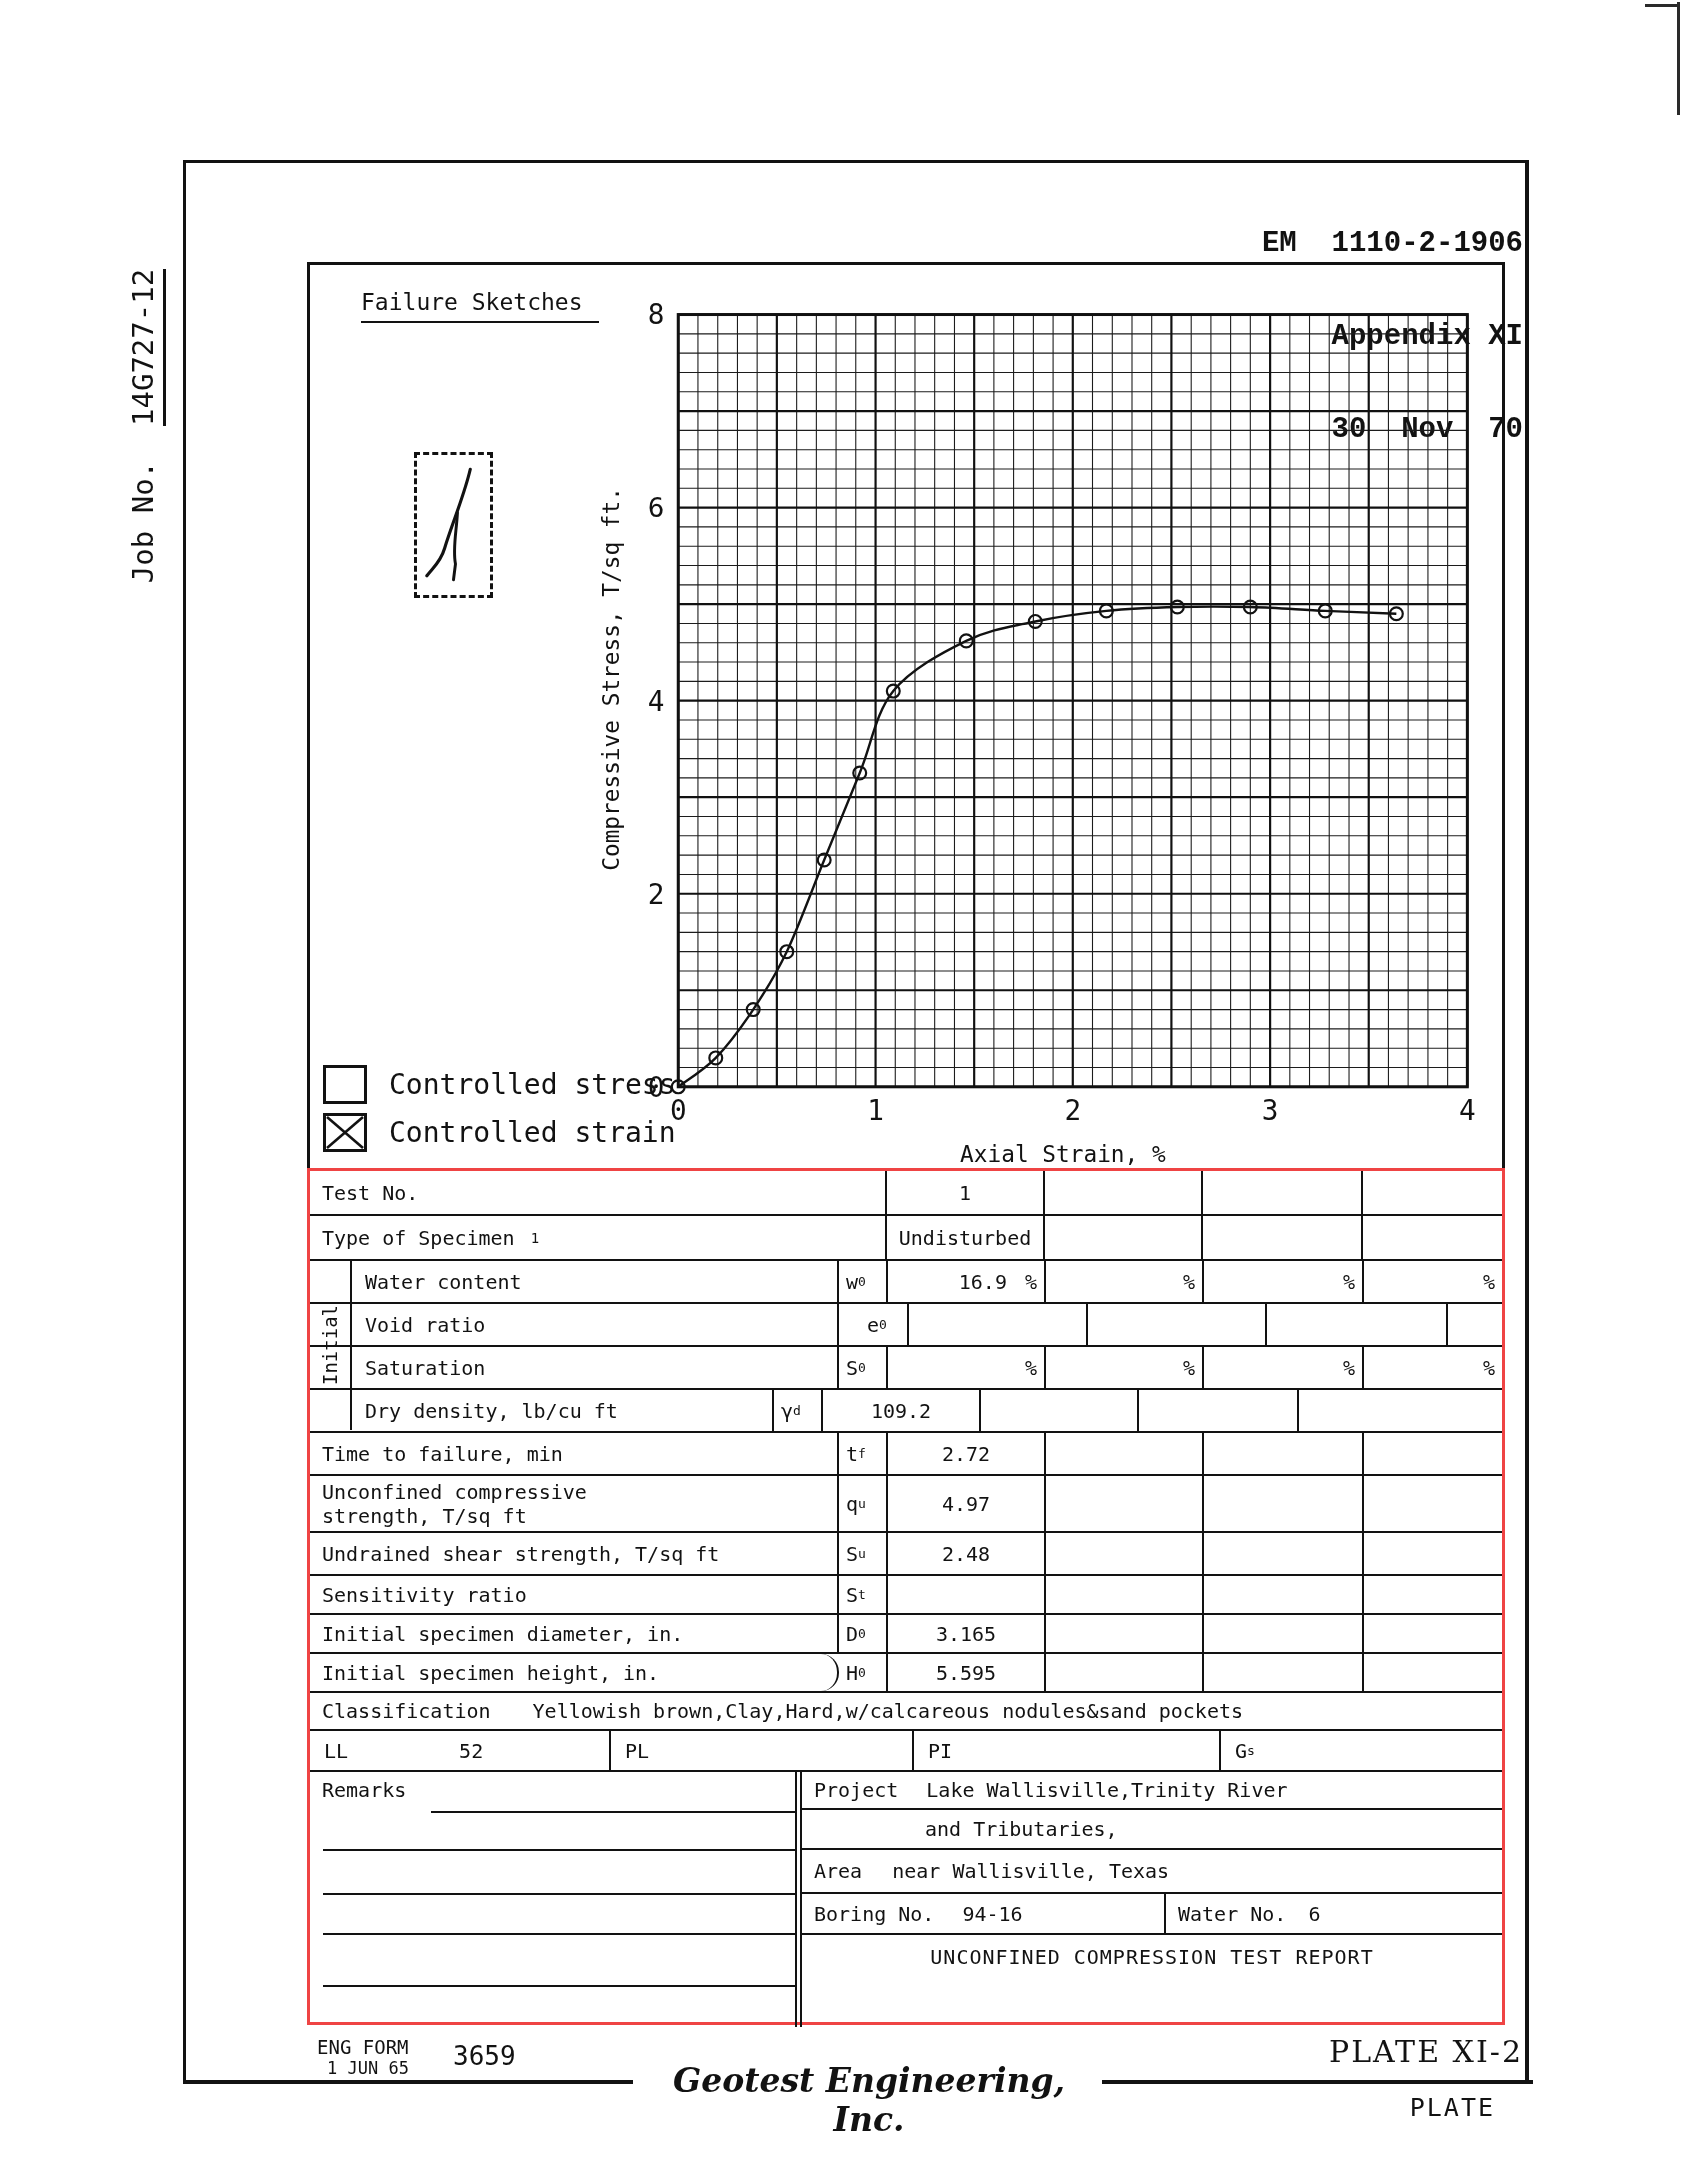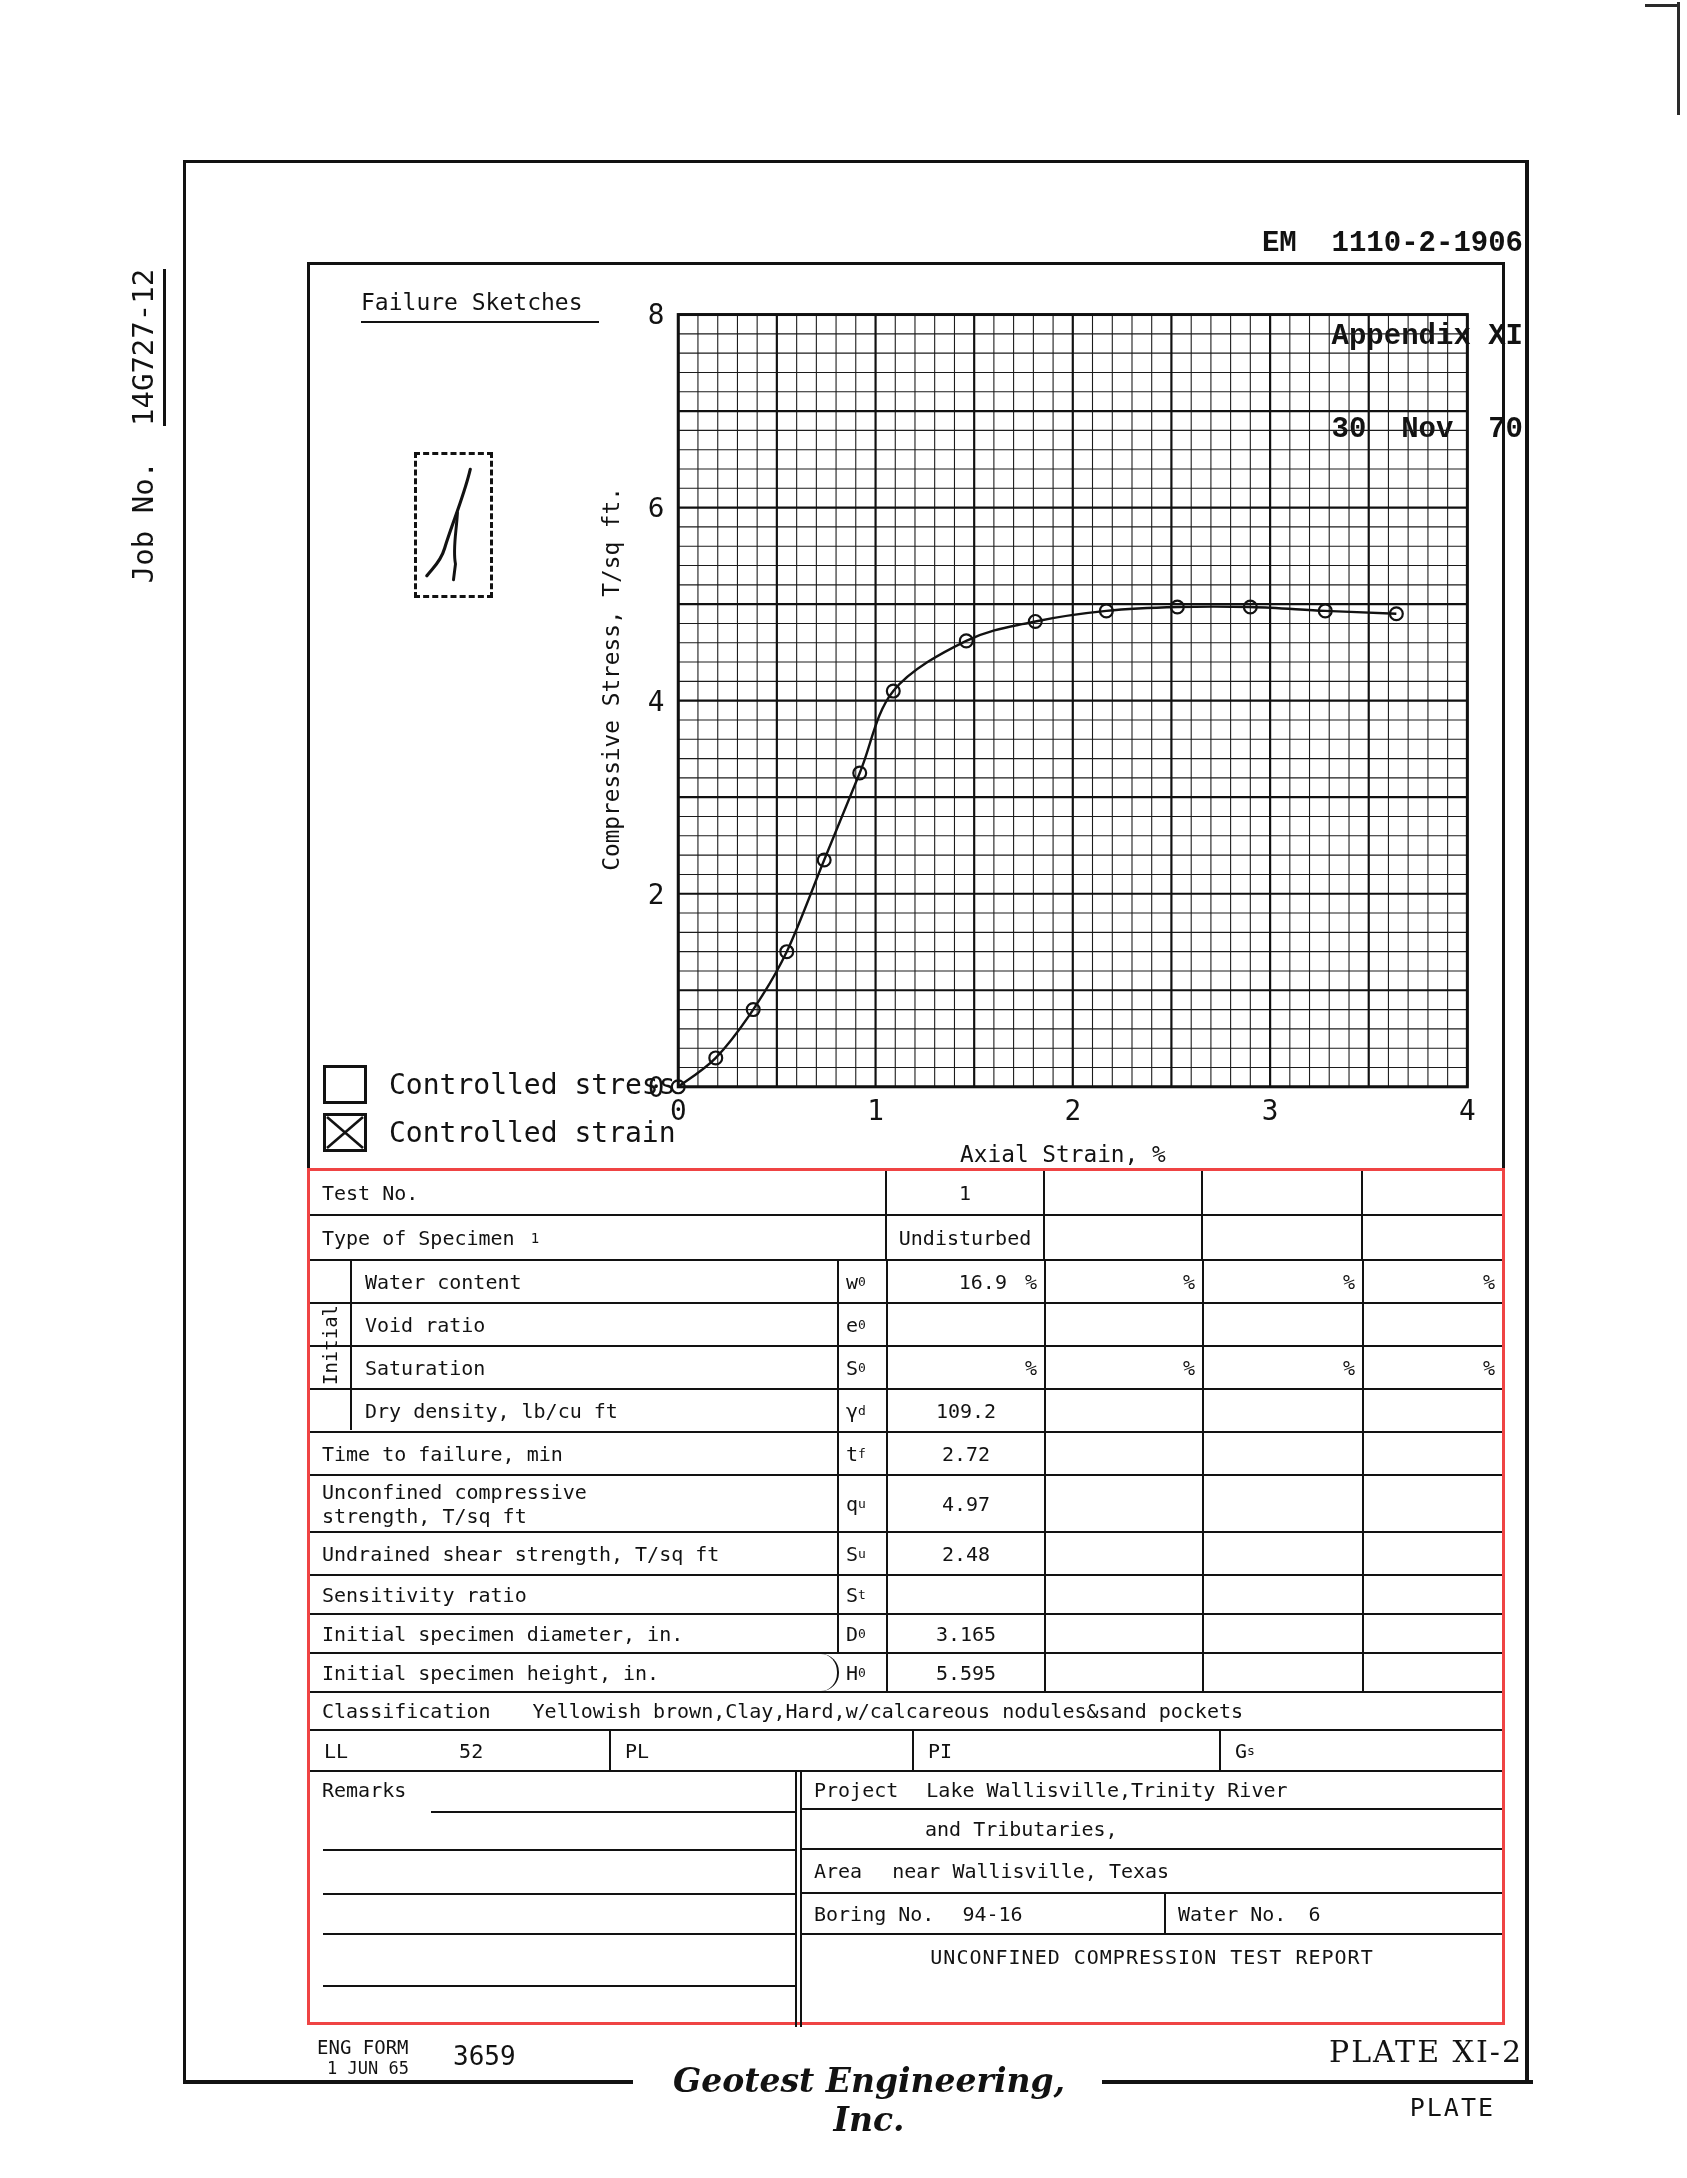--- a/index.html
+++ b/index.html
@@ -187,21 +187,21 @@
           <div class="tc val pct" style="width: 158px;">
             <span>%</span>
           </div>
           <div class="tc val pct" style="width: 160px;">
             <span>%</span>
           </div>
           <div class="tc val pct nr" style="width: 138px;">
             <span>%</span>
           </div>
         </div>
-        <div class="trow" style="height: 43px;">
+        <div class="trow" style="height: 43px; gap: 21px;">
           <div class="tc lab ind" style="width: 529px;">Void ratio</div>
           <div class="tc sym" style="width: 49px;">e<sub>0</sub></div>
           <div class="tc val" style="width: 158px;"></div>
           <div class="tc val" style="width: 158px;"></div>
           <div class="tc val" style="width: 160px;"></div>
           <div class="tc val nr" style="width: 138px;"></div>
         </div>
         <div class="trow" style="height: 43px;">
           <div class="tc lab ind" style="width: 529px;">Saturation</div>
           <div class="tc sym" style="width: 49px;">S<sub>0</sub></div>
@@ -212,21 +212,21 @@
             <span>%</span>
           </div>
           <div class="tc val pct" style="width: 160px;">
             <span>%</span>
           </div>
           <div class="tc val pct nr" style="width: 138px;">
             <span>%</span>
           </div>
         </div>
         <div class="trow" style="height: 43px;">
-          <div class="tc lab ind" style="width: 529px;">Dry density, lb/cu ft</div>
+          <div class="tc lab ind" style="width: 464px;">Dry density, lb/cu ft</div>
           <div class="tc sym" style="width: 49px;">γ<sub>d</sub></div>
           <div class="tc val" style="width: 158px;">
             <span>109.2</span>
           </div>
           <div class="tc val" style="width: 158px;"></div>
           <div class="tc val" style="width: 160px;"></div>
           <div class="tc val nr" style="width: 138px;"></div>
         </div>
         <div class="trow" style="height: 43px;">
           <div class="tc lab" style="width: 529px;">Time to failure, min</div>

